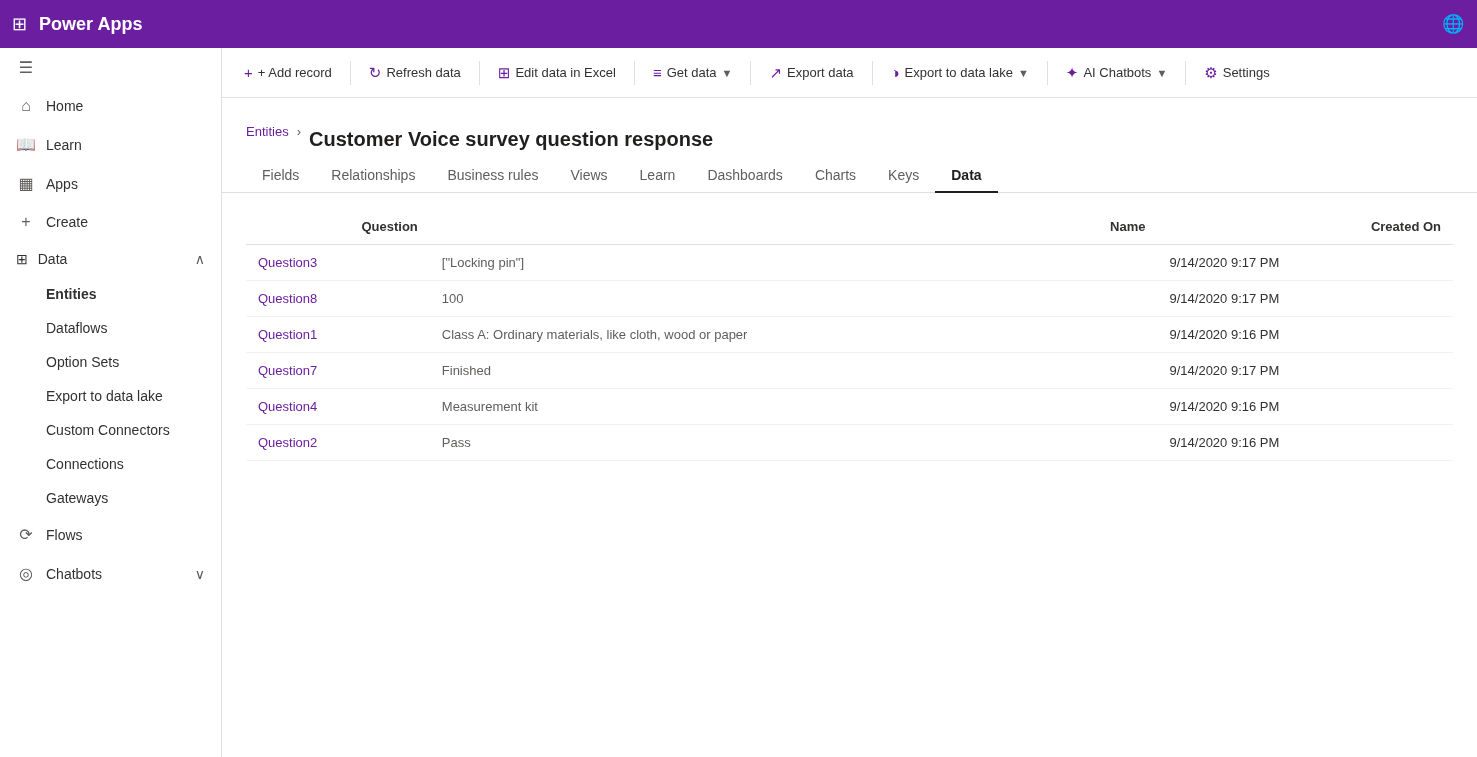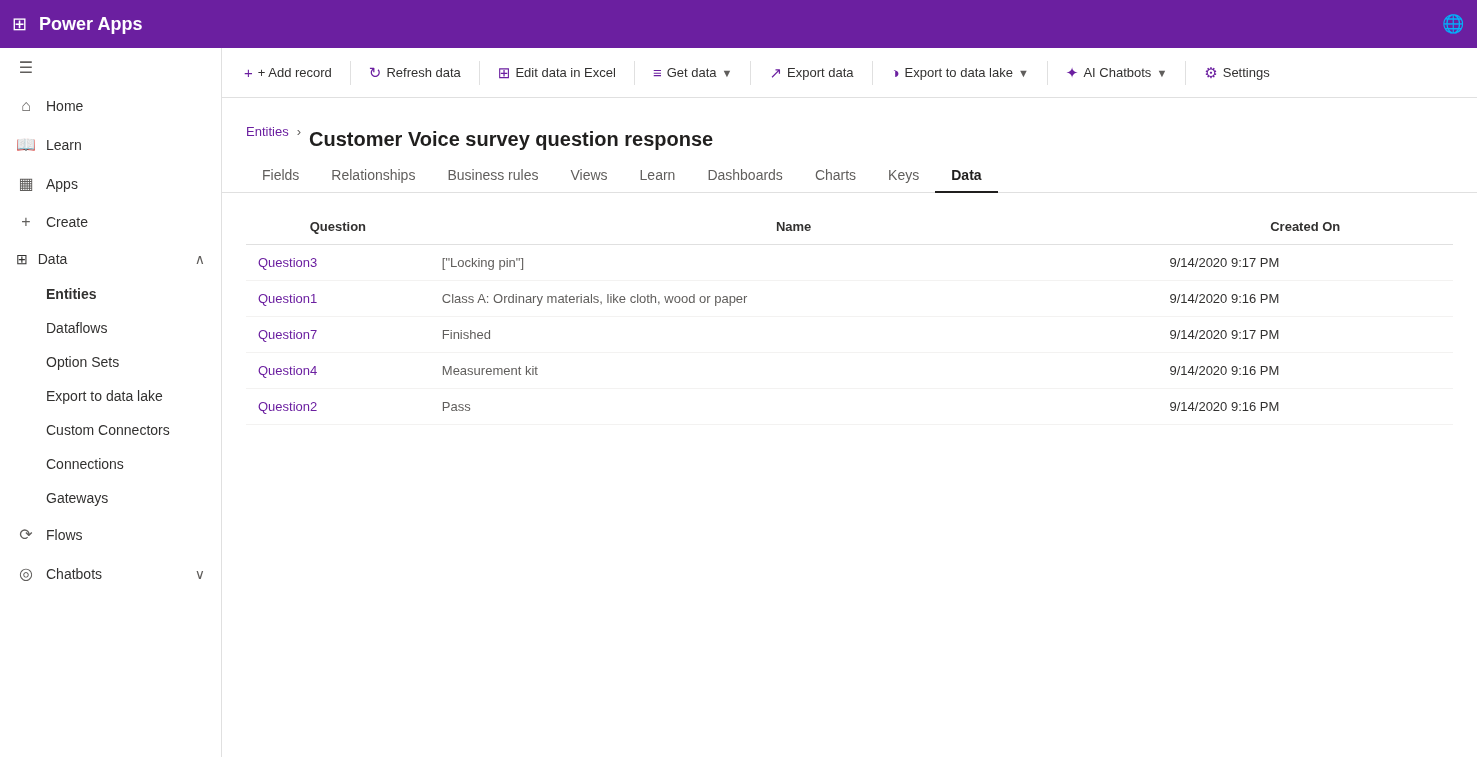--- a/index.html
+++ b/index.html
@@ -136,21 +136,21 @@
       padding: 16px 24px;
     }
     table {
       width: 100%;
       border-collapse: collapse;
     }
     thead tr {
       border-bottom: 1px solid #e0e0e0;
     }
     th {
-      text-align: center;
+      text-align: right;
       padding: 10px 12px;
       font-size: 13px;
       font-weight: 600;
       color: #323130;
     }
     td {
       padding: 10px 12px;
       font-size: 13px;
       color: #323130;
       border-bottom: 1px solid #f3f2f1;
@@ -321,20 +321,25 @@
             <th>Created On</th>
           </tr>
         </thead>
         <tbody id="table-body">
         <tr>
               <td class="td-link">Question3</td>
               <td class="td-muted">["Locking pin"]</td>
               <td>9/14/2020 9:17 PM</td>
             </tr>
             <tr>
+              <td class="td-link">Question8</td>
+              <td class="td-muted">100</td>
+              <td>9/14/2020 9:17 PM</td>
+            </tr>
+            <tr>
               <td class="td-link">Question1</td>
               <td class="td-muted">Class A: Ordinary materials, like cloth, wood or paper</td>
               <td>9/14/2020 9:16 PM</td>
             </tr>
             <tr>
               <td class="td-link">Question7</td>
               <td class="td-muted">Finished</td>
               <td>9/14/2020 9:17 PM</td>
             </tr>
             <tr>

